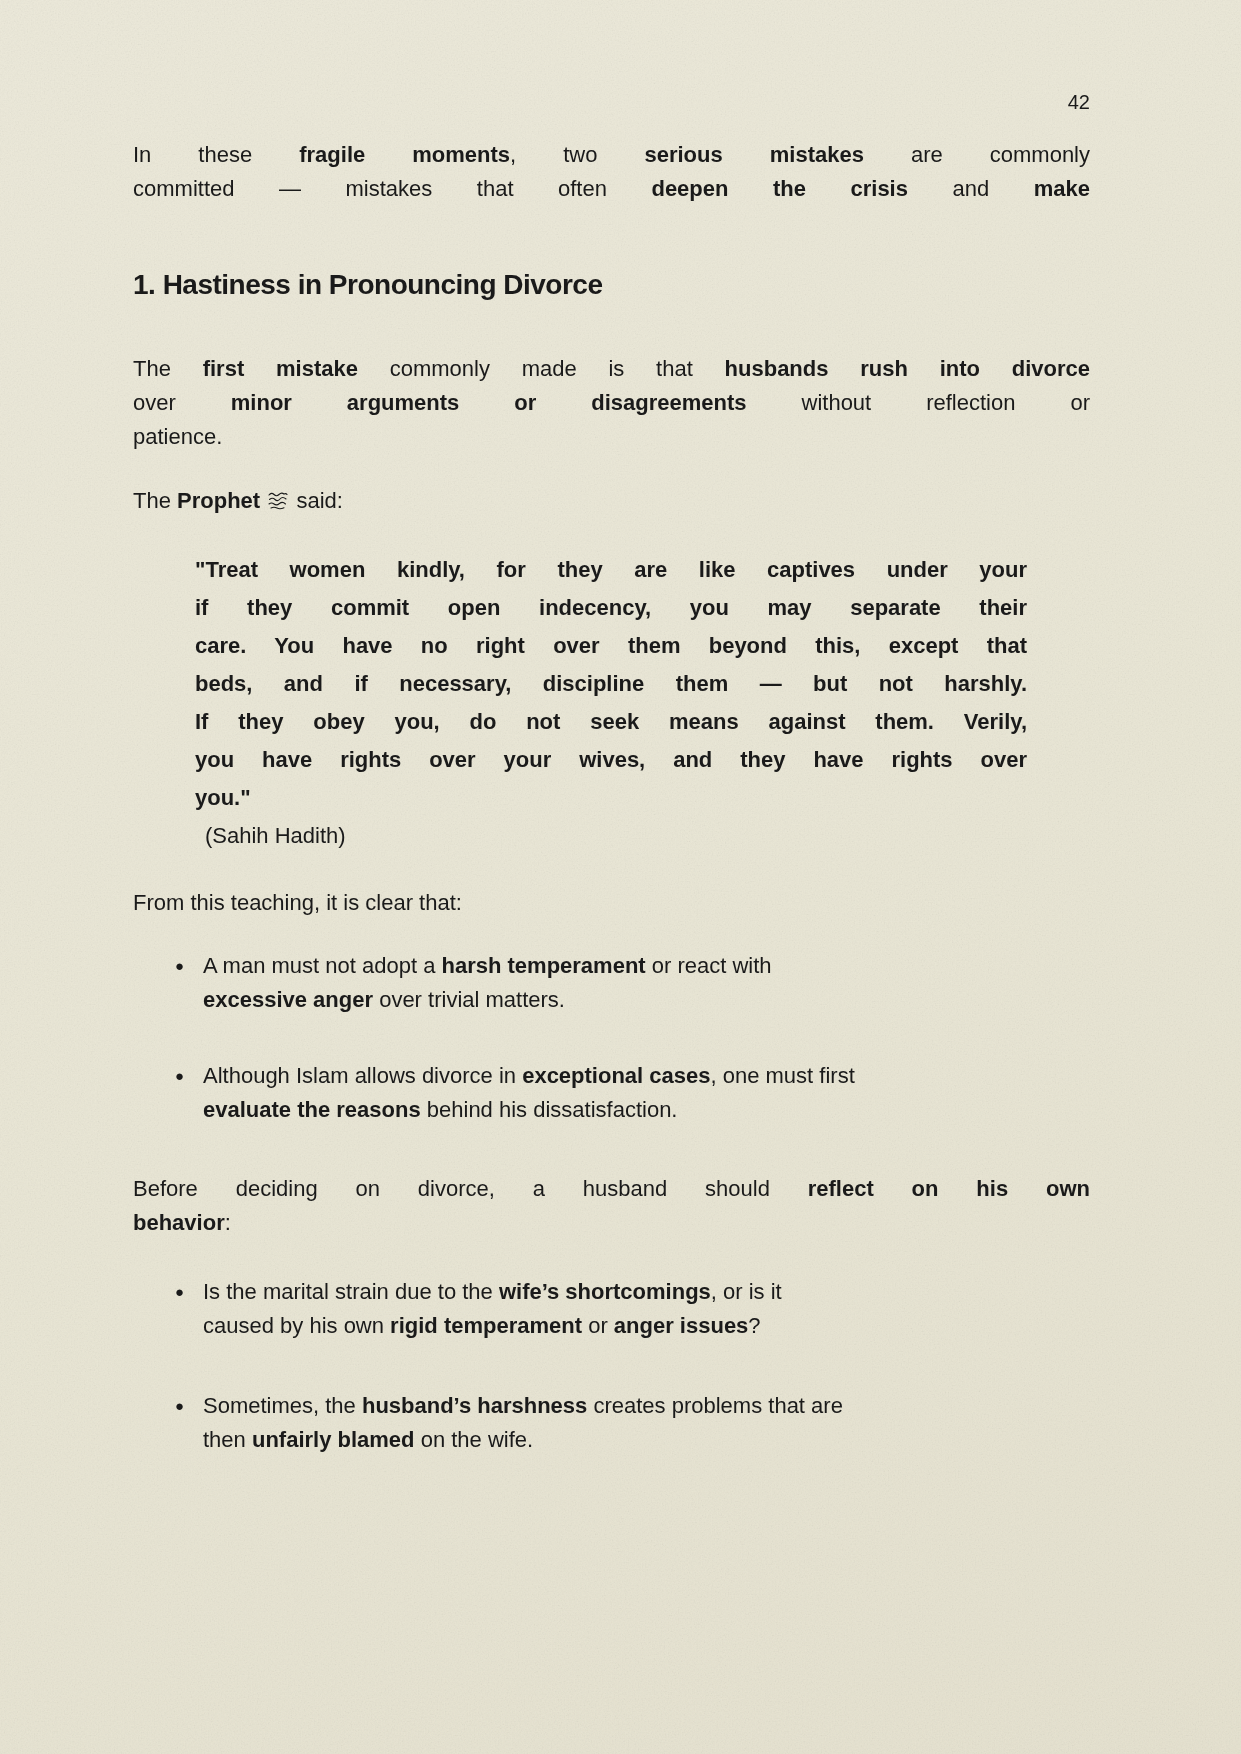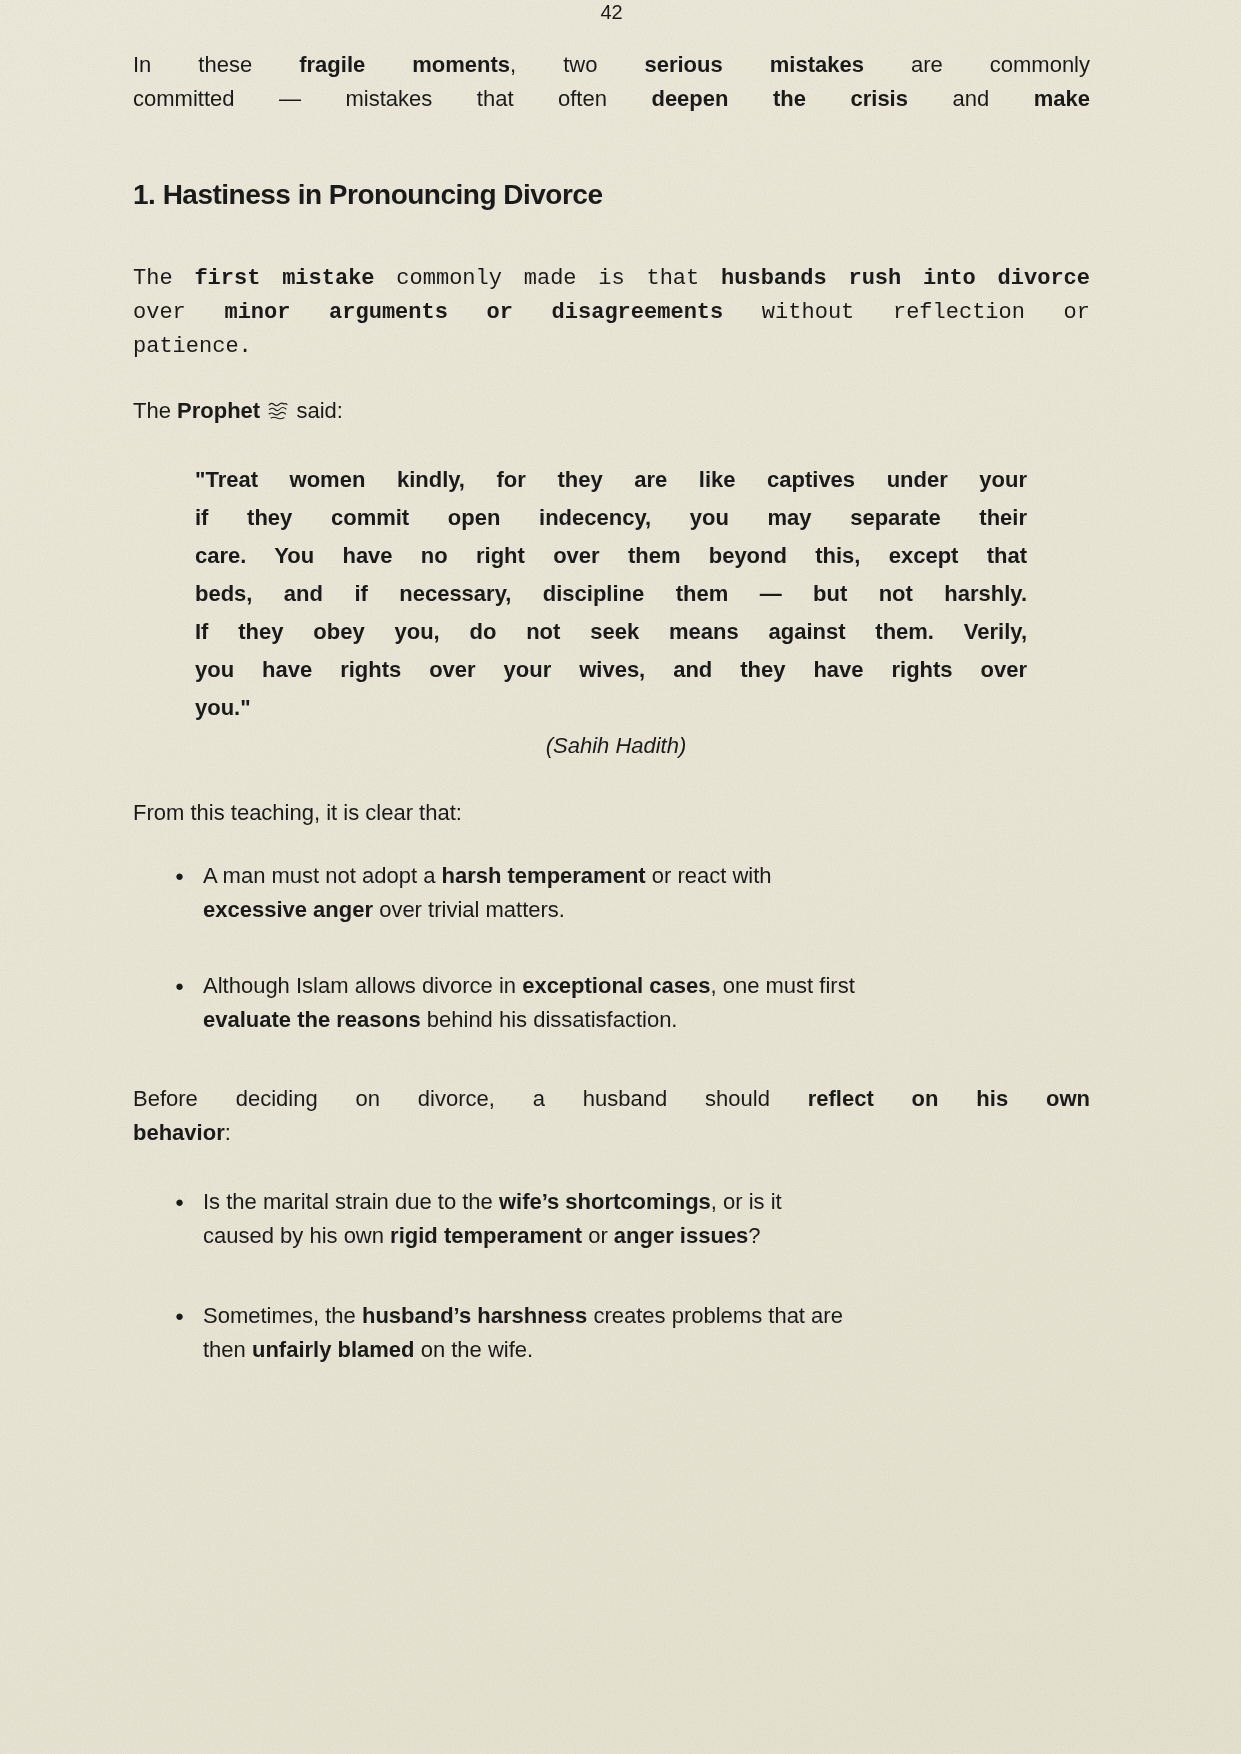--- a/index.html
+++ b/index.html
@@ -10,31 +10,31 @@
     color:#1a1a1a;
     background:linear-gradient(155deg,#ece9d9 0%,#e9e6d4 55%,#e5e1ce 100%);
     position:relative;overflow:hidden;
   }
   .texture{position:absolute;left:0;top:0;pointer-events:none;z-index:0;}
   .content{
     position:relative;z-index:1;
     margin-left:133px;width:957px;
     font-size:22px;line-height:34px;
   }
-  .pagenum{font-size:20px;line-height:24px;text-align:center;}
+  .pagenum{padding-top:90px;font-size:20px;line-height:24px;text-align:right;}
   .line{min-height:34px;}
   .line.j{text-align:justify;text-align-last:justify;}
   .b{font-weight:bold;}
   .para-intro{margin-top:24px;}
   h1.heading{margin:56px 0 0 0;font-size:28px;line-height:46px;font-weight:bold;letter-spacing:-0.5px;}
-  .para-first{margin-top:44px;font-family:Liberation Mono, monospace;}
+  .para-first{margin-top:44px;}
   .para-prophet{margin-top:30px;}
   .quote{margin:33px 63px 0 62px;font-weight:bold;}
   .quote .line{min-height:38px;line-height:38px;}
-  .quote .source{font-weight:normal;font-style:italic;line-height:34px;padding-left:10px;padding-top:2px;text-align:center;}
+  .quote .source{font-weight:normal;line-height:34px;padding-left:10px;padding-top:2px;}
   .para-teaching{margin-top:33px;}
   .bullets{list-style:none;margin:0;padding:0;}
   .bullets-teaching{margin-top:29px;}
   .bullets-reflection{margin-top:35px;}
   .bullet-item{display:flex;padding-left:42px;}
   .bullets-teaching .bullet-item + .bullet-item{margin-top:42px;}
   .bullets-reflection .bullet-item + .bullet-item{margin-top:46px;}
   .bullet-marker{width:28px;flex:none;font-size:15px;line-height:34px;}
   .bullet-lines{flex:1;}
   .para-before{margin-top:45px;}

